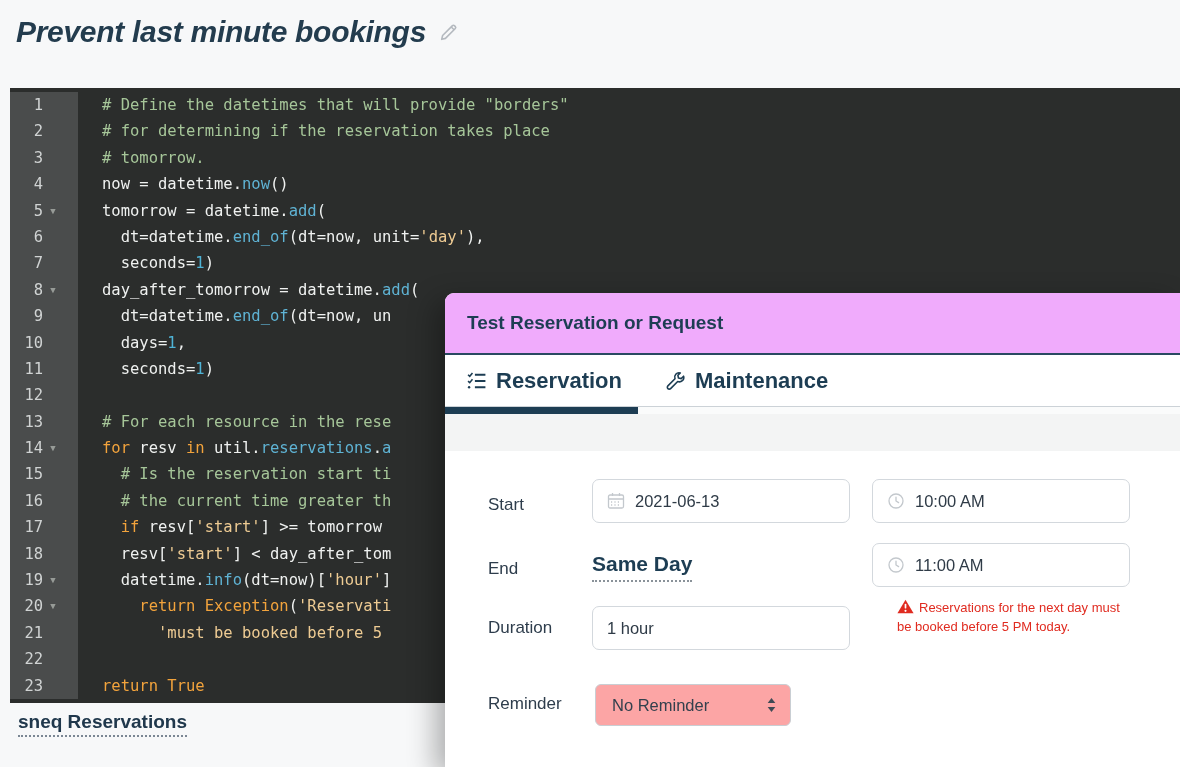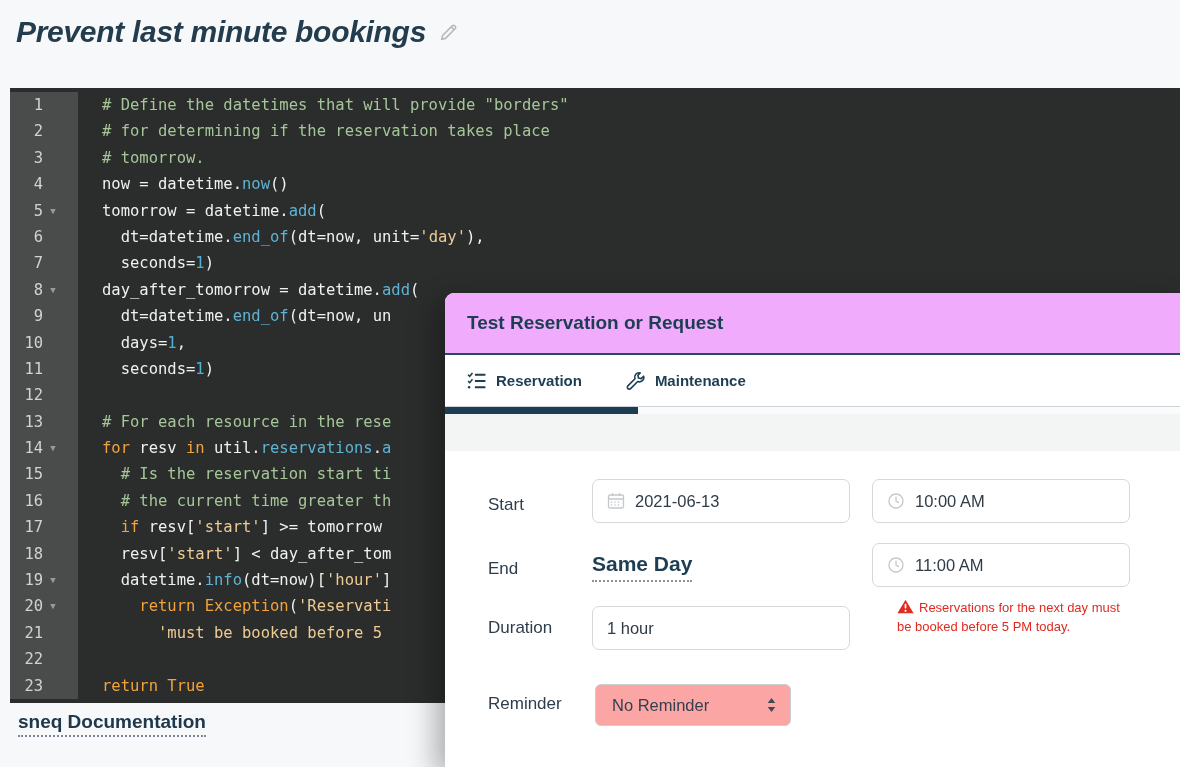--- a/index.html
+++ b/index.html
@@ -37,21 +37,21 @@
     border-top-left-radius:9px;box-shadow:-10px 8px 28px rgba(0,0,0,.30);
   }
   .modal-header{
     height:62px;background:#f0abfc;border-top-left-radius:9px;
     border-bottom:2px solid #2a4961;display:flex;align-items:center;padding-left:22px;box-sizing:border-box;
   }
   .modal-header span{font-size:19px;font-weight:bold;color:var(--accent);}
   .tabs{height:52px;background:#fff;display:flex;align-items:center;padding-left:22px;gap:44px;
         border-bottom:1px solid #ccd2d7;box-sizing:border-box;}
   .tab{display:flex;align-items:center;gap:9px;cursor:pointer;}
-  .tab-label{font-size:15px;font-weight:600;color:var(--accent);}
+  .tab-label{font-size:22px;font-weight:600;color:var(--accent);}
   .tab-icon{display:flex;align-items:center;}
   .indicator-row{height:7px;background:#fafbfb;position:relative;}
   .indicator{position:absolute;left:0;top:0;width:193px;height:7px;background:var(--accent);}
   .sub-strip{height:37px;background:#f3f4f4;}
   .form{position:relative;background:#fff;height:316px;}
   .row-label{position:absolute;left:43px;font-size:17px;color:#2e3d4c;line-height:24px;}
   .inp{
     position:absolute;display:flex;align-items:center;gap:10px;padding-left:14px;box-sizing:border-box;
     background:#fff;border:1px solid #d3d8dd;border-radius:7px;height:44px;width:258px;
     font-size:16.5px;color:#2f3b47;cursor:text;
@@ -106,21 +106,21 @@
       <div class="cl"><div class="gut"><span class="ln-num">17</span><span class="ln-fold"></span></div><div class="code"><span class="pl">  </span><span class="kw">if</span><span class="pl"> resv[</span><span class="str">'start'</span><span class="pl">] &gt;= tomorrow</span></div></div>
       <div class="cl"><div class="gut"><span class="ln-num">18</span><span class="ln-fold"></span></div><div class="code"><span class="pl">  resv[</span><span class="str">'start'</span><span class="pl">] &lt; day_after_tom</span></div></div>
       <div class="cl"><div class="gut"><span class="ln-num">19</span><span class="ln-fold">▼</span></div><div class="code"><span class="pl">  datetime.</span><span class="fn">info</span><span class="pl">(dt=now)[</span><span class="str">'hour'</span><span class="pl">]</span></div></div>
       <div class="cl"><div class="gut"><span class="ln-num">20</span><span class="ln-fold">▼</span></div><div class="code"><span class="pl">    </span><span class="kw">return</span><span class="pl"> </span><span class="kw">Exception</span><span class="pl">(</span><span class="str">'Reservati</span></div></div>
       <div class="cl"><div class="gut"><span class="ln-num">21</span><span class="ln-fold"></span></div><div class="code"><span class="pl">      </span><span class="str">'must be booked before 5</span></div></div>
       <div class="cl"><div class="gut"><span class="ln-num">22</span><span class="ln-fold"></span></div><div class="code"></div></div>
       <div class="cl"><div class="gut"><span class="ln-num">23</span><span class="ln-fold"></span></div><div class="code"><span class="kw">return</span><span class="pl"> </span><span class="kw">True</span></div></div>
     </div>
 </div>
 
-<a class="doc-link">sneq Documentation</a>
+<a class="doc-link">sneq Reservations</a>
 
 <div class="modal">
   <div class="modal-header">
     <span>Test Reservation or Request</span>
   </div>
   <div class="tabs" id="tabs">
       <div class="tab active">
         <span class="tab-icon">
           <svg width="20" height="20" viewBox="0 0 19 19" fill="none" stroke="#1d3d53" stroke-width="1.8">
             <path d="M7.5 3.5h10M7.5 9.5h10M7.5 15.5h10"></path>

